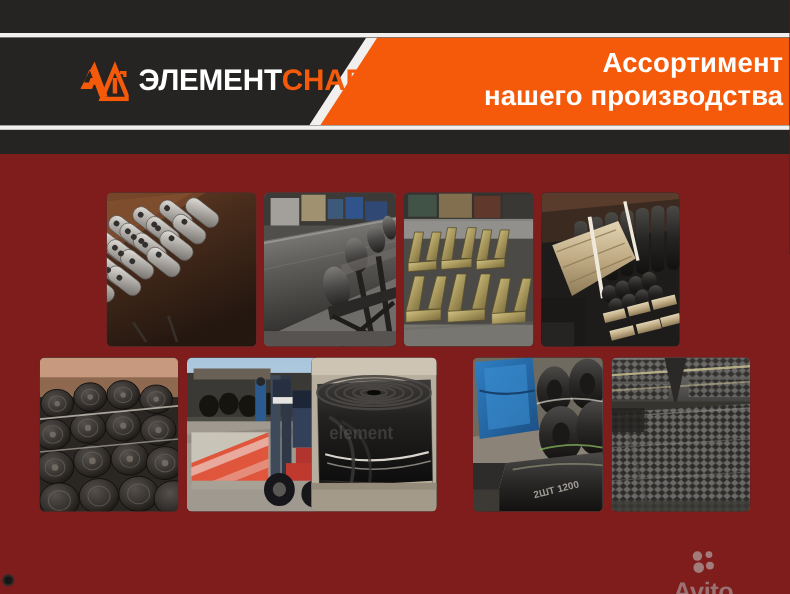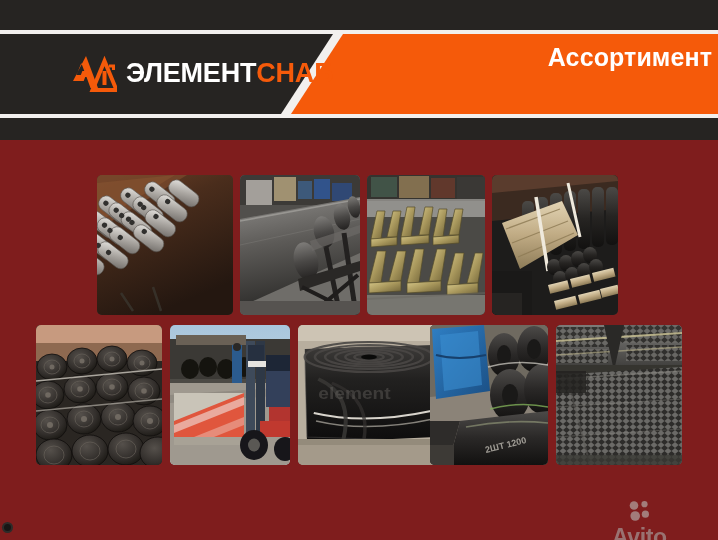--- a/index.html
+++ b/index.html
@@ -156,20 +156,21 @@
         <path d="M31.5 17 L31.5 31" stroke="#f55a0a" stroke-width="4"></path>
         <path d="M36 12 L40.5 12 L40.5 16" fill="none" stroke="#f55a0a" stroke-width="3"></path>
       </svg>
       <div class="logo-word">
         <span class="w1">ЭЛЕМЕНТ</span><span class="w2">СНАБ</span>
       </div>
     </div>
 
     <div class="headline">
       <span class="l1">Ассортимент</span>
+      <span class="l2">нашего производства</span>
     </div>
 
     <div class="rule rule-bottom"></div>
   </div>
 
   <div class="grid">
 
     <div class="photo" style="left:97px; top:175px; width:136px; height:140px;">
       <svg viewBox="0 0 136 140" preserveAspectRatio="none">
         <defs>
@@ -507,21 +508,21 @@
           <rect x="99" y="82" width="21" height="28" fill="#b2342f"></rect>
           <rect x="90" y="96" width="30" height="16" fill="#c0392f"></rect>
           <ellipse cx="84" cy="120" rx="14" ry="15" fill="#17161a"></ellipse>
           <ellipse cx="84" cy="120" rx="6" ry="6.5" fill="#5a5854"></ellipse>
           <ellipse cx="115" cy="124" rx="11" ry="12" fill="#17161a"></ellipse>
           <rect x="78" y="36" width="18" height="6" fill="#e6e4e0"></rect>
         </g>
       </svg>
     </div>
 
-    <div class="photo" style="left:298px; top:325px; width:142px; height:140px;text-align:right;">
+    <div class="photo" style="left:283px; top:325px; width:114px; height:140px;text-align:right;">
       <svg viewBox="0 0 126 140" preserveAspectRatio="none">
         <defs>
           <linearGradient id="g7b" x1="0" y1="0" x2="0" y2="1">
             <stop offset="0" stop-color="#3d3b39"></stop>
               <stop offset="0.35" stop-color="#222120"></stop>
             <stop offset="1" stop-color="#0d0c0c"></stop>
           </linearGradient>
         </defs>
         <rect width="126" height="140" fill="#b8ae9e"></rect>
         <rect y="0" width="126" height="16" fill="#cdc4b4"></rect>

